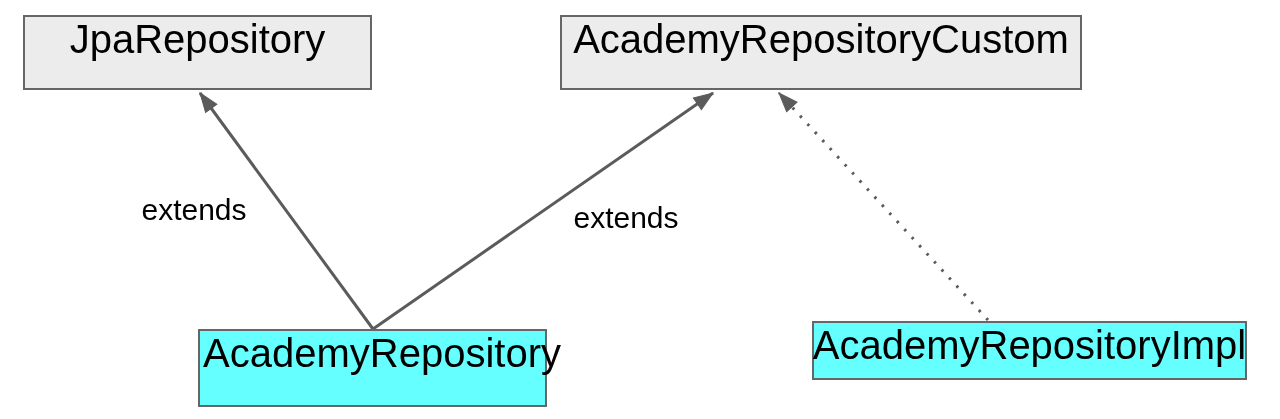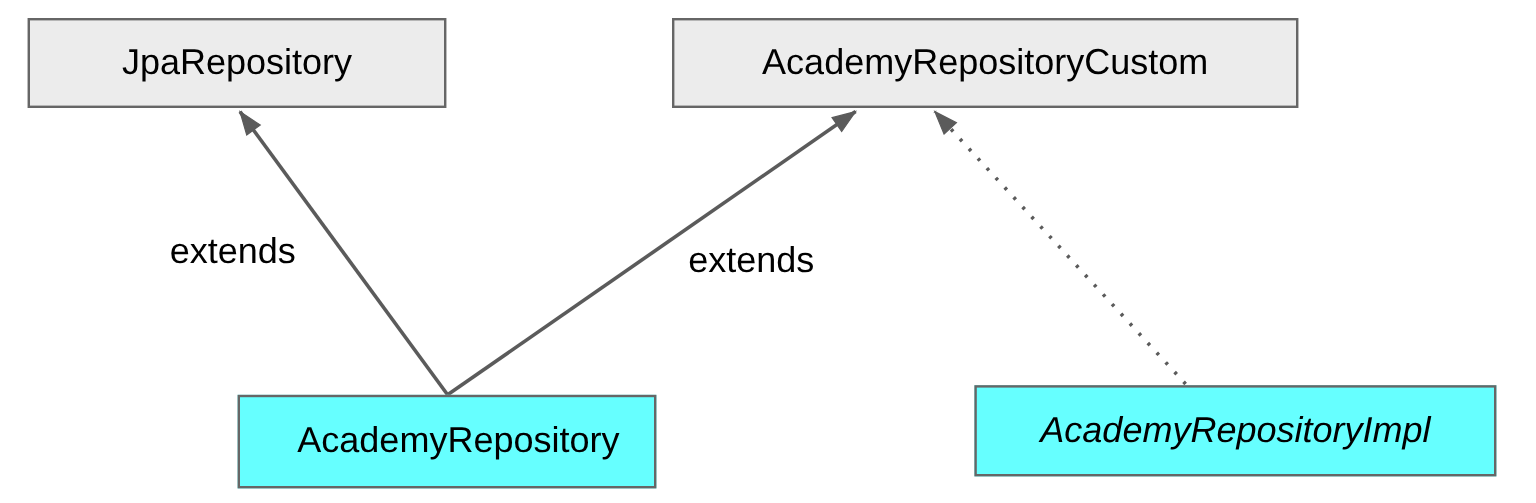--- a/index.html
+++ b/index.html
@@ -26,24 +26,23 @@
   .connectors {
     position: absolute;
     left: 0;
     top: 0;
     color: var(--line-color);
     z-index: 1;
   }
   .node {
     position: absolute;
     display: flex;
-    align-items: center;
     justify-content: center;
     border: 2px solid var(--border-color);
-    font-size: 30px;
+    font-size: 40px;
     color: var(--text-color);
     z-index: 2;
     white-space: nowrap;
   }
   .node--gray { background: var(--node-gray); }
   .node--cyan { background: var(--node-cyan); }
   .edge-label {
     position: absolute;
     transform: translate(-50%, -50%);
     font-size: 30px;
@@ -73,21 +72,21 @@
   </div>
 
   <div class="node node--gray" style="left:560px; top:15px; width:522px; height:75px;">
     <span>AcademyRepositoryCustom</span>
   </div>
 
   <div class="node node--cyan" style="left:198px; top:329px; width:349px; height:78px;padding-left:19px;">
     <span>AcademyRepository</span>
   </div>
 
-  <div class="node node--cyan" style="left:812px; top:321px; width:435px; height:76px;font-style:italic;">
+  <div class="node node--cyan" style="left:812px; top:321px; width:435px; height:59px;">
     <span>AcademyRepositoryImpl</span>
   </div>
 
   <div class="edge-label" style="left:194px; top:210px;">extends</div>
 
   <div class="edge-label" style="left:626px; top:218px;">extends</div>
 
 
 </div>
 

